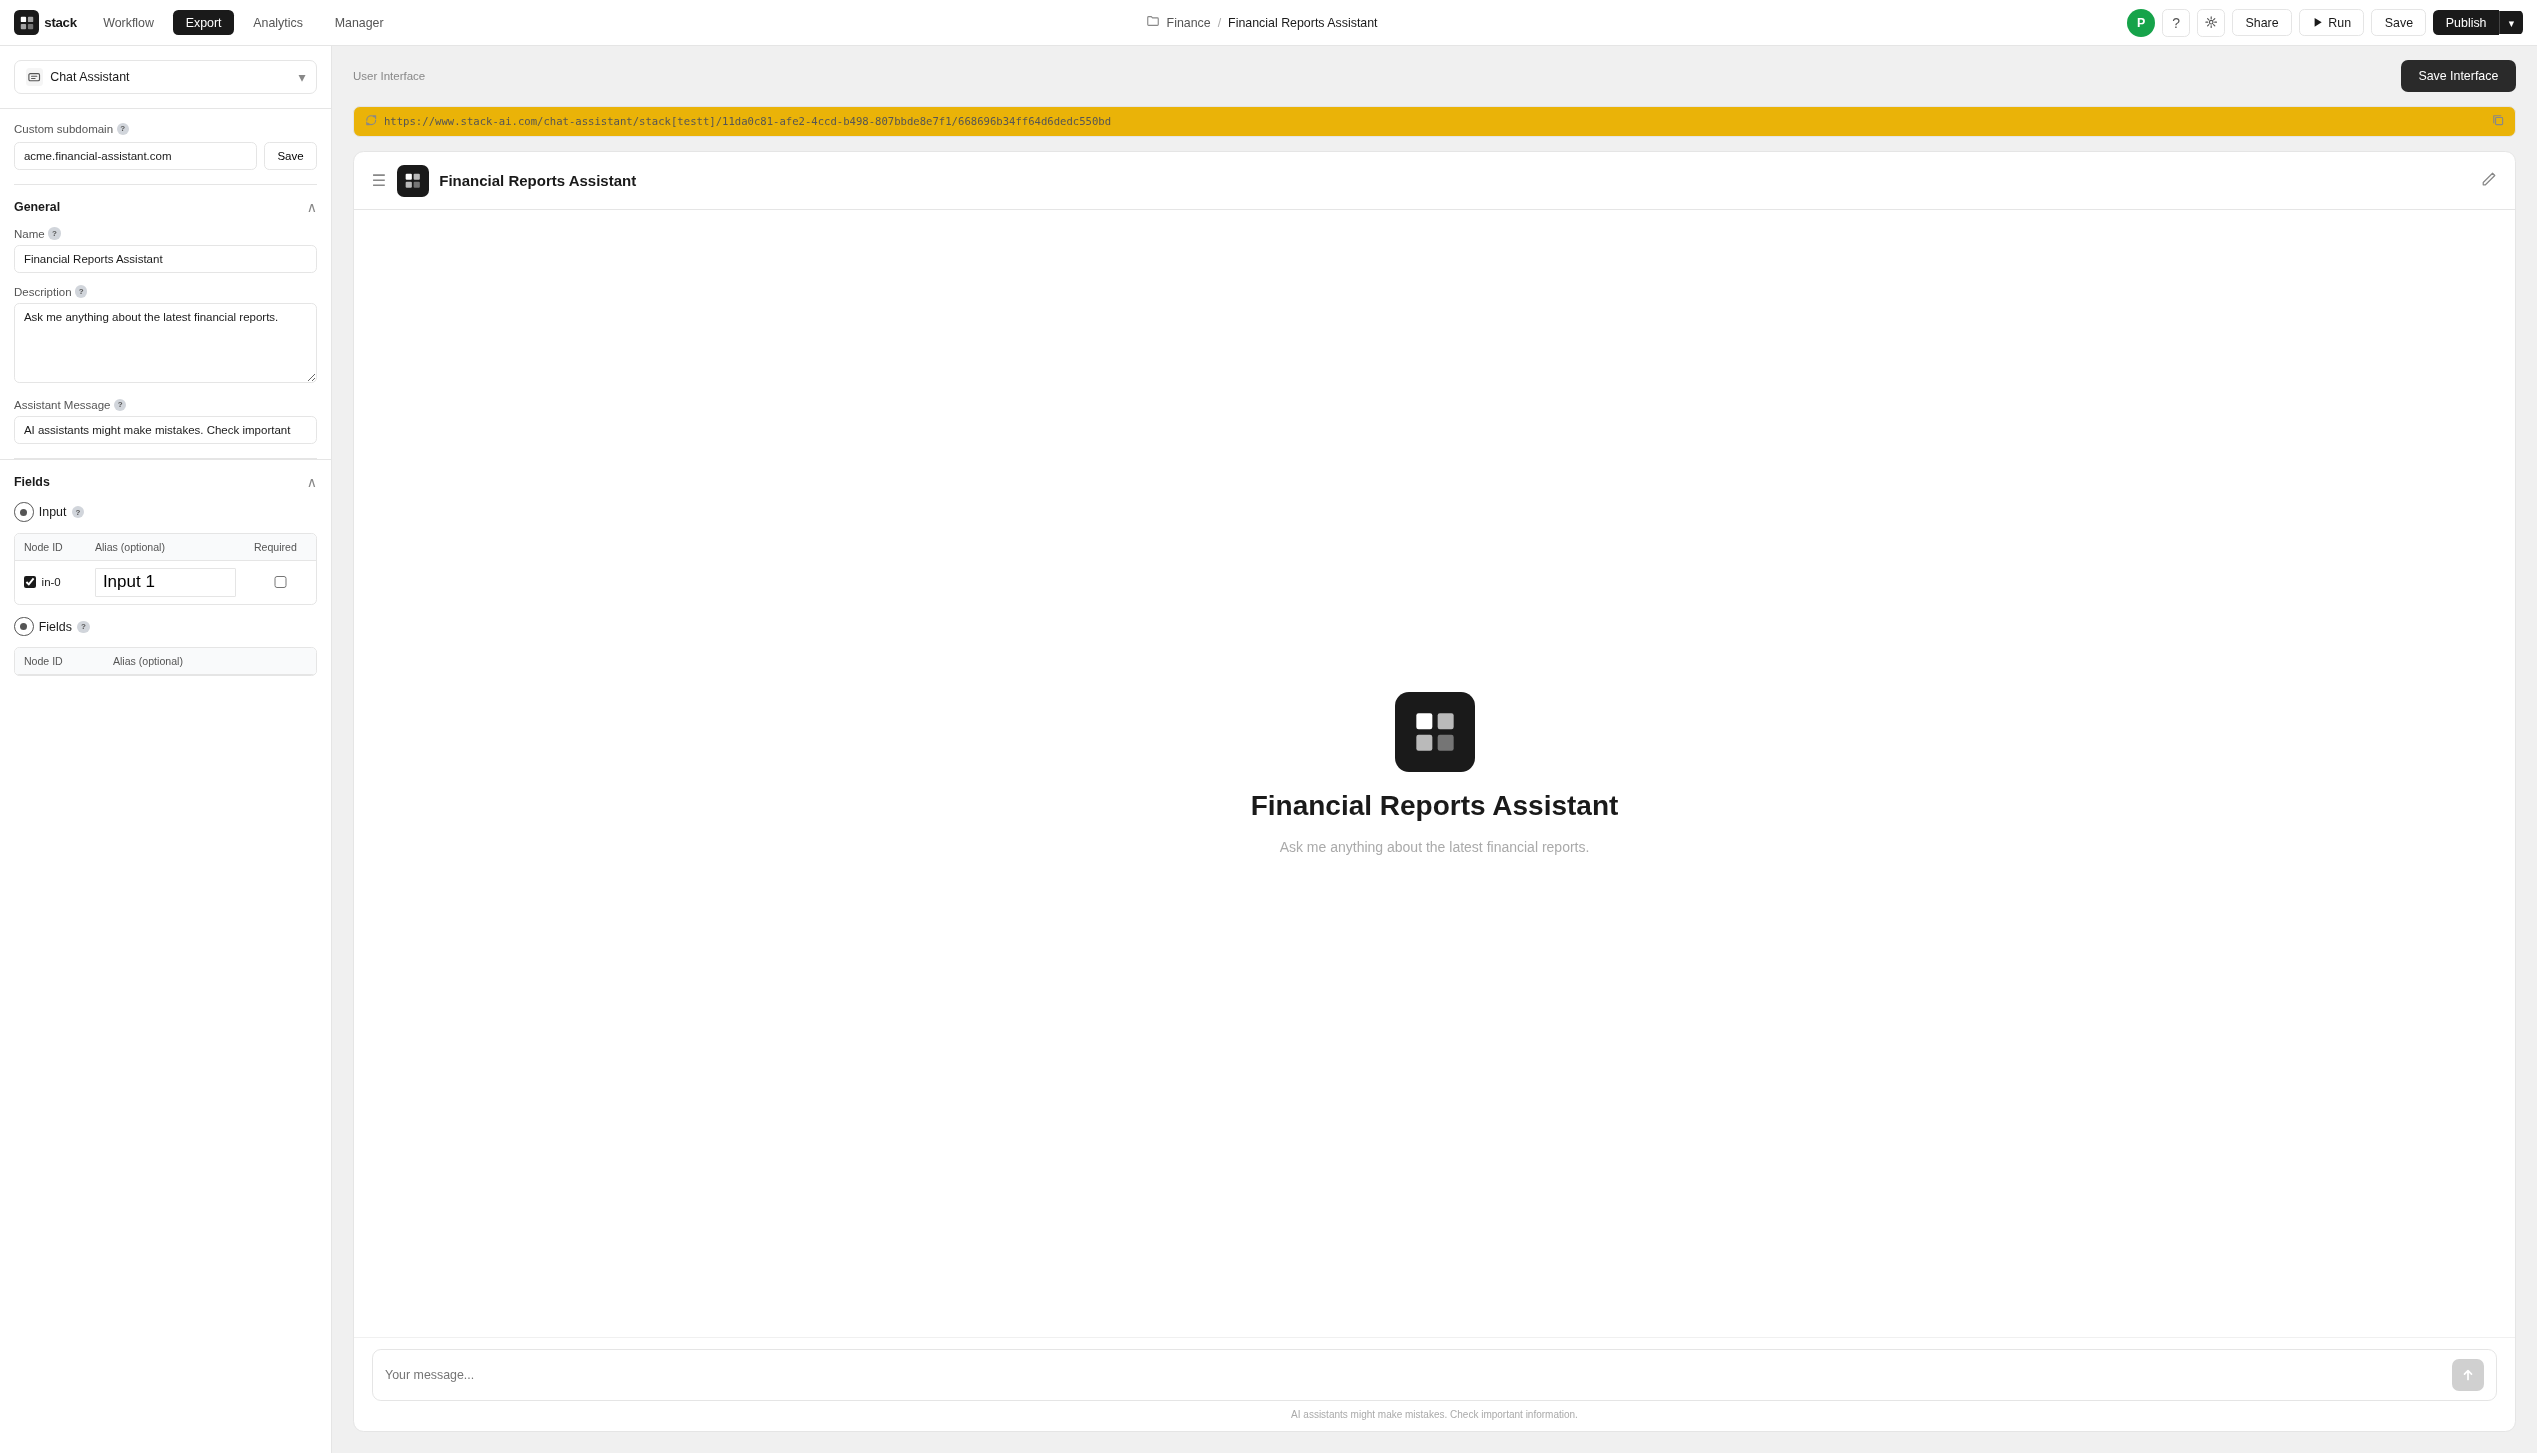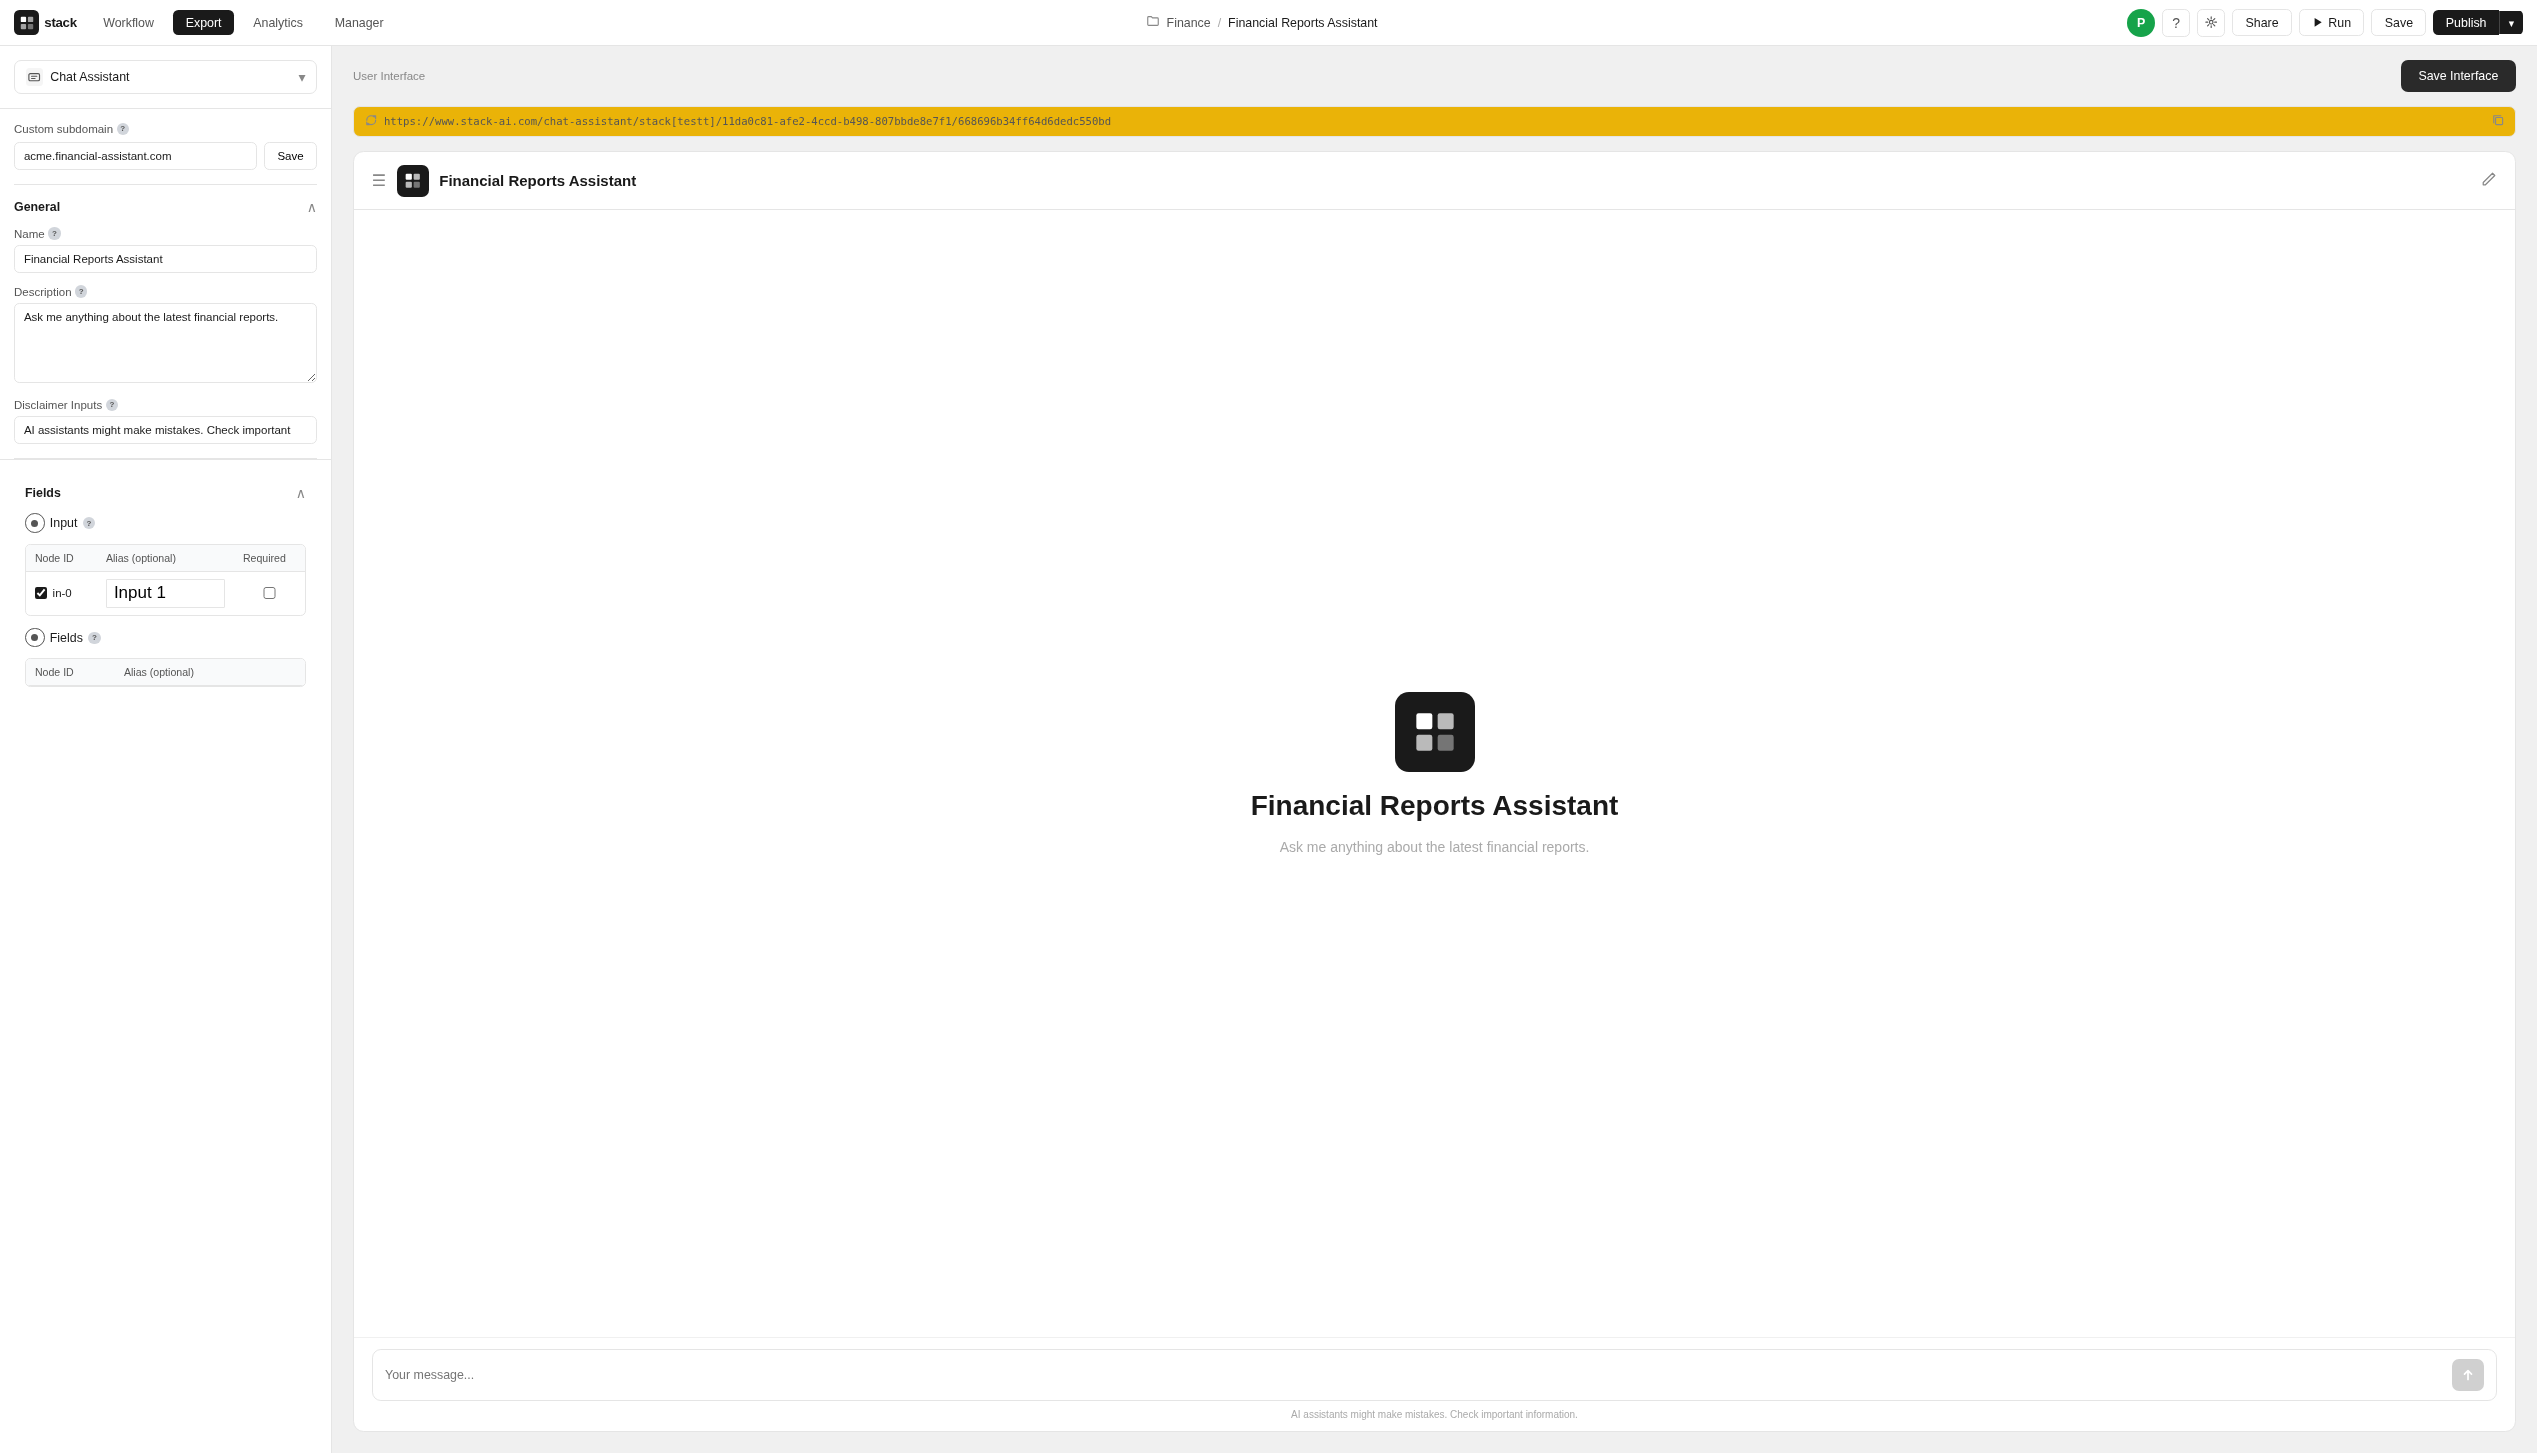--- a/index.html
+++ b/index.html
@@ -47,21 +47,21 @@
     .collapse-btn { background: none; border: none; cursor: pointer; color: #888; font-size: 14px; }
 
     .field-label { display: flex; align-items: center; gap: 3.5px; font-size: 11.5px; color: #555; margin-bottom: 5.3px; }
     .help-icon { width: 12.4px; height: 12.4px; border-radius: 50%; background: #d1d5db; color: #555; display: flex; align-items: center; justify-content: center; font-size: 8px; font-weight: 700; cursor: help; }
     .text-input { width: 100%; padding: 7px 8.9px; border: 0.9px solid #e5e5e5; border-radius: 5.3px; font-size: 11.5px; font-family: inherit; color: #1a1a1a; outline: none; }
     .textarea-input { width: 100%; padding: 7px 8.9px; border: 0.9px solid #e5e5e5; border-radius: 5.3px; font-size: 11.5px; font-family: inherit; color: #1a1a1a; resize: vertical; min-height: 80px; outline: none; }
     .subdomain-row { display: flex; gap: 7px; margin-top: 7px; }
     .subdomain-input { flex: 1; padding: 7px 8.9px; border: 0.9px solid #e5e5e5; border-radius: 5.3px; font-size: 11.5px; font-family: inherit; color: #1a1a1a; outline: none; }
     .save-sub-btn { padding: 7px 12.4px; border: 0.9px solid #e5e5e5; border-radius: 5.3px; background: #fff; font-size: 11.5px; cursor: pointer; font-family: inherit; }
 
-    .fields-section { padding: 25px; border-top: 0.9px solid #e5e5e5; }
+    .fields-section { padding: 14px; border-top: 0.9px solid #e5e5e5; }
     .inputs-header { display: flex; align-items: center; gap: 5.3px; margin-bottom: 10.6px; }
 
     .table-container { border: 0.9px solid #e5e5e5; border-radius: 5.3px; overflow: hidden; }
     .table-head { display: grid; grid-template-columns: 71px 1fr 71px; background: #f9fafb; border-bottom: 0.9px solid #e5e5e5; }
     .table-head-cell { padding: 7px 8.9px; font-size: 10.6px; font-weight: 500; color: #555; }
     .table-row-data { display: grid; grid-template-columns: 71px 1fr 71px; align-items: center; border-bottom: 0.9px solid #e5e5e5; }
     .table-row-data:last-child { border-bottom: none; }
     .table-cell { padding: 7px 8.9px; font-size: 11.5px; color: #1a1a1a; display: flex; align-items: center; }
     .checkbox { width: 12.4px; height: 12.4px; accent-color: #1a1a1a; cursor: pointer; }
     .alias-input { width: 100%; padding: 3.5px 7px; border: 0.9px solid #e5e5e5; border-radius: 1px; font-size: 17px; font-family: inherit; outline: none; }
@@ -204,21 +204,21 @@
       <div style="margin-bottom:12.4px;">
         <div class="field-label">
           <span>Description</span>
           <div class="help-icon">?</div>
         </div>
         <textarea class="textarea-input" style="">Ask me anything about the latest financial reports.</textarea>
       </div>
 
       <div>
         <div class="field-label">
-          <span>Disclaimer Inputs</span>
+          <span>Assistant Message</span>
           <div class="help-icon">?</div>
         </div>
         <input type="text" class="text-input" value="AI assistants might make mistakes. Check important" style="">
       </div>
     </div>
 
     <div class="divider"></div>
 
     <div class="fields-section">
       <div class="section-header">

